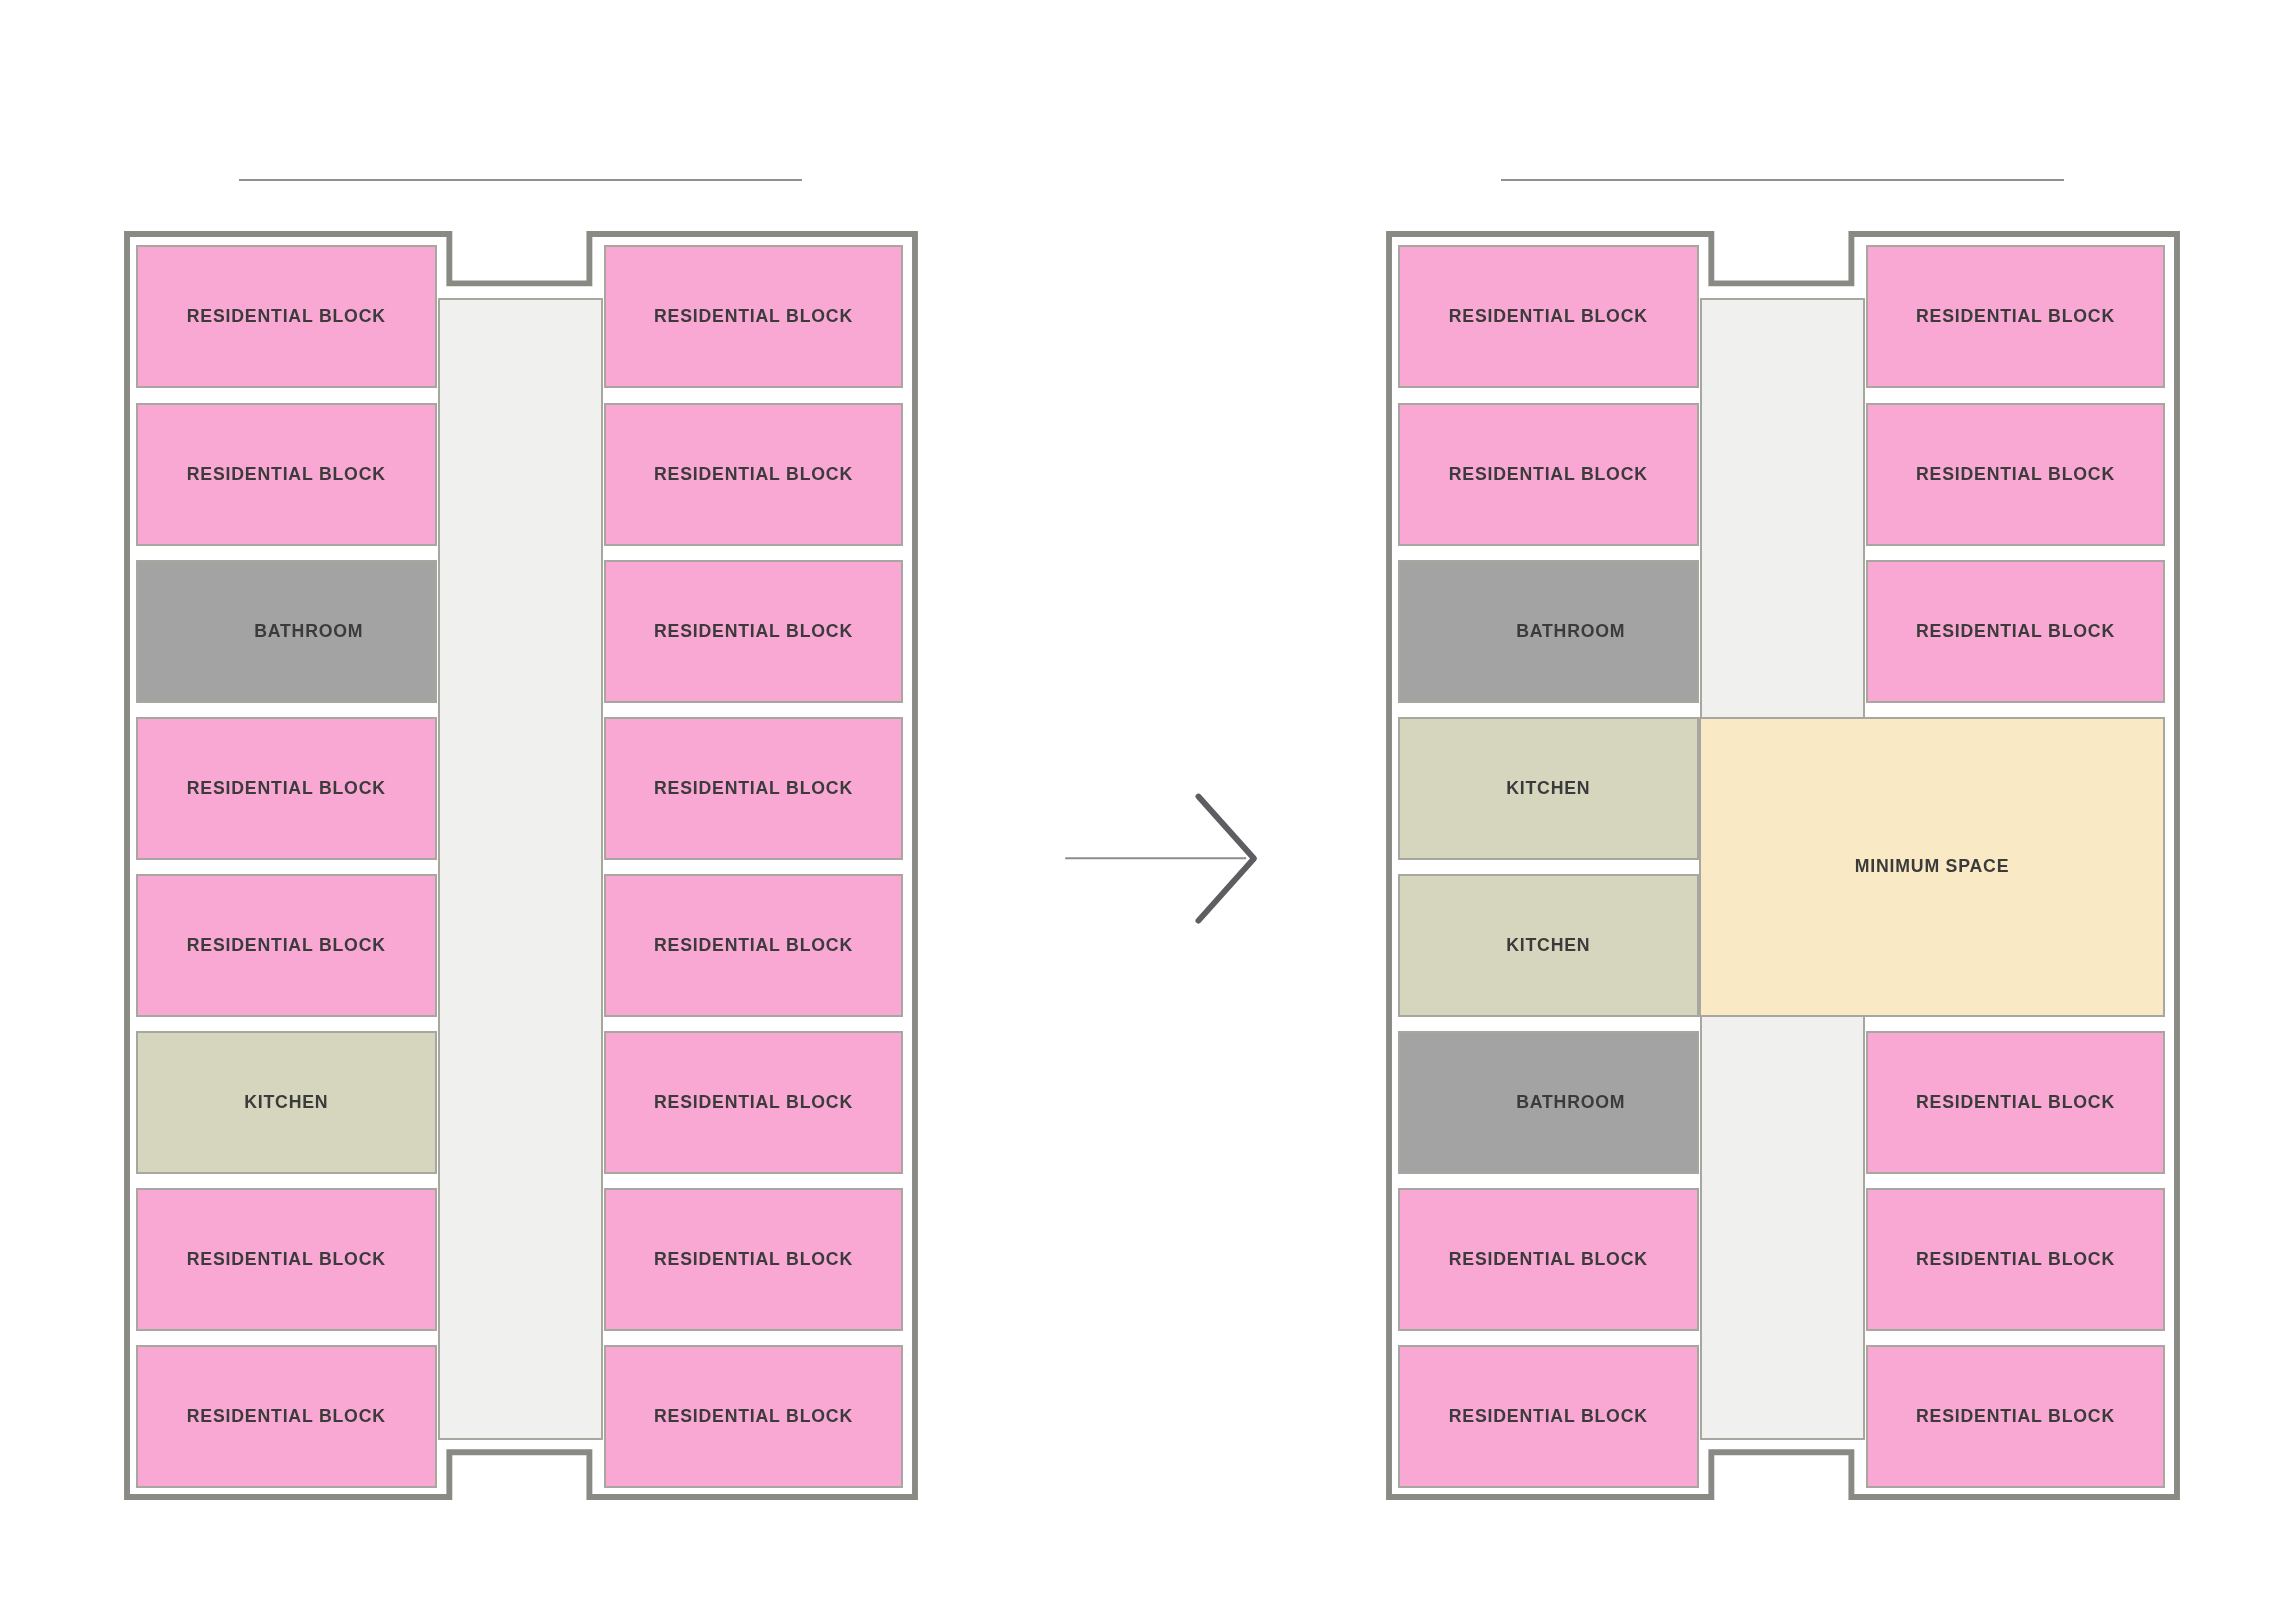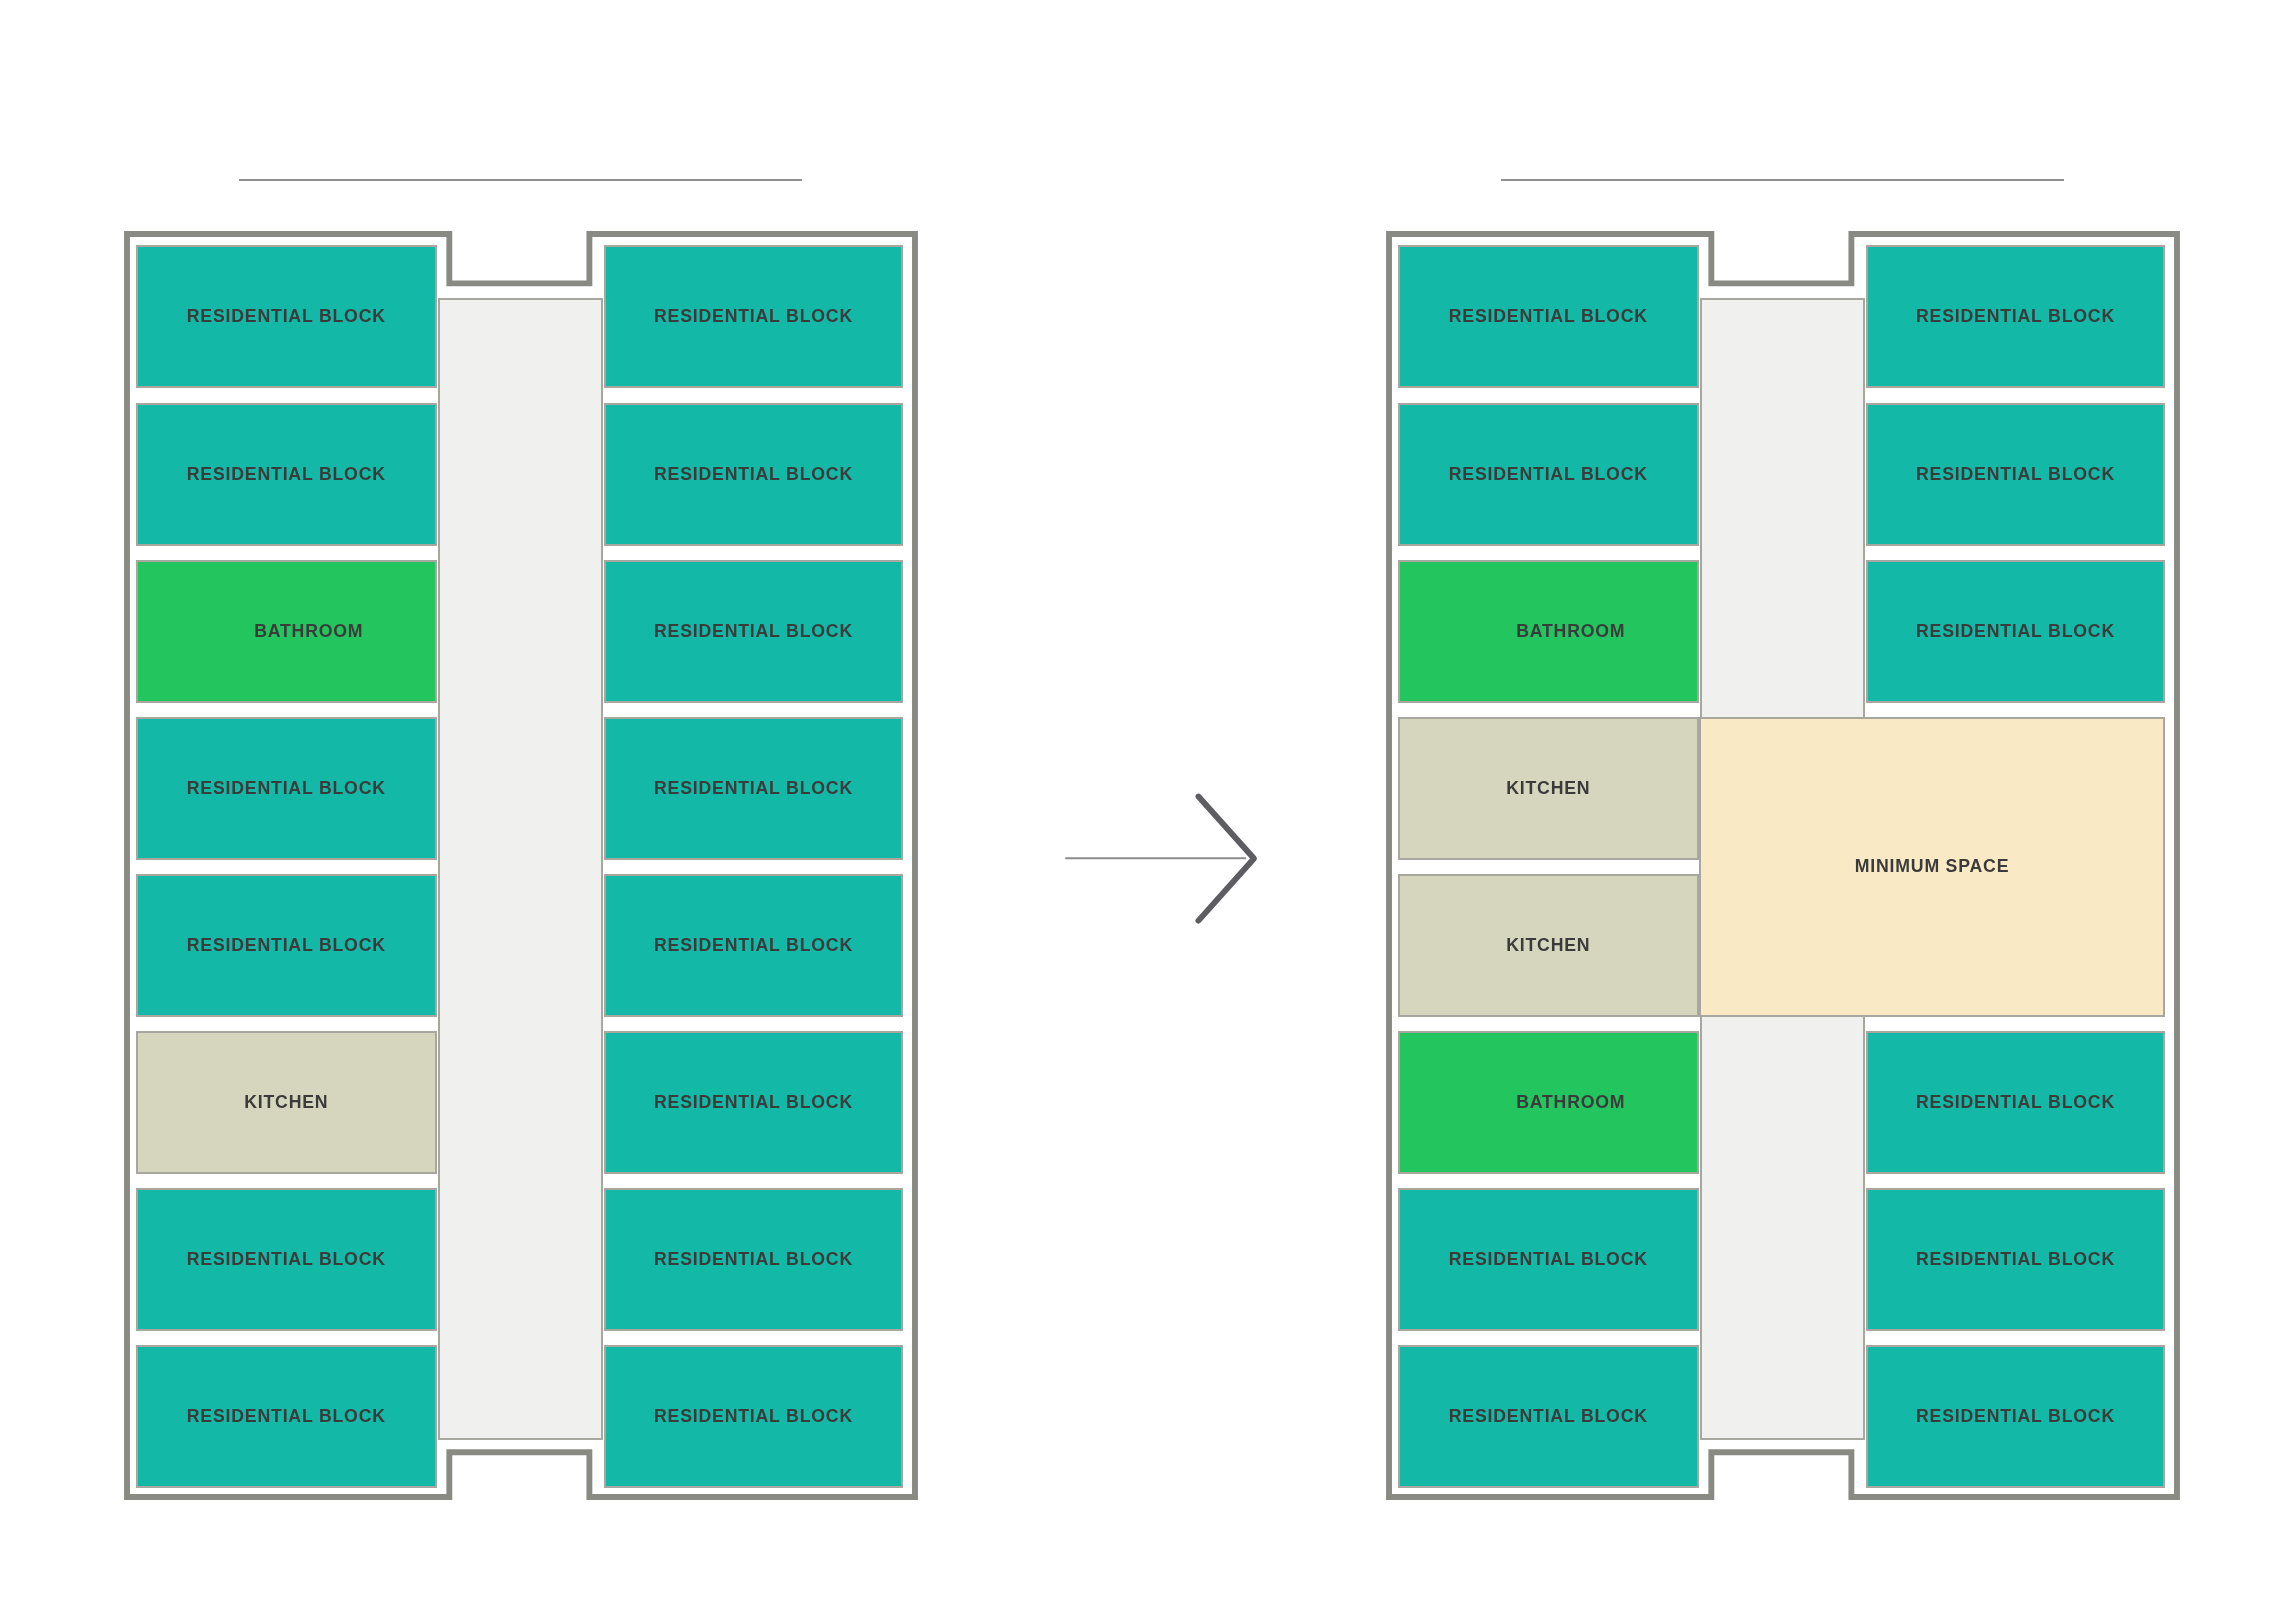--- a/index.html
+++ b/index.html
@@ -15,28 +15,28 @@
   .title-underline{
     position:absolute;top:179px;left:115px;width:563px;height:2px;background:#909090;
   }
   .outline{position:absolute;left:0;top:231px;}
   .corridor{
     position:absolute;box-sizing:border-box;background:#f0f0ee;
     border:2px solid #a7a7a0;z-index:1;
     left:314px;top:298px;width:165px;height:1142px;
   }
   .room{
-    position:absolute;box-sizing:border-box;background:#14b8a6;
+    position:absolute;box-sizing:border-box;background:#f9a8d4;
     border:2px solid #a7a7a0;z-index:2;
     display:flex;align-items:center;justify-content:center;text-align:center;
   }
   .room .lbl{
     font-size:17.7px;font-weight:700;letter-spacing:0.8px;color:#3b3b3b;line-height:1.2;
   }
-  .room.bathroom{background:#22c55e;padding-left:45px;}
+  .room.bathroom{background:#a3a3a3;padding-left:45px;}
   .room.kitchen{background:#d5d6bd;}
   .room.shared{background:#f9e9c5;z-index:3;}
   .arrow{position:absolute;left:1060px;top:785px;}
 </style>
 </head>
 <body>
 
 <section class="plan" style="left:124px">
   <div class="title-underline"></div>
   <svg class="outline" width="794" height="1269" viewBox="0 0 1213 1939">

